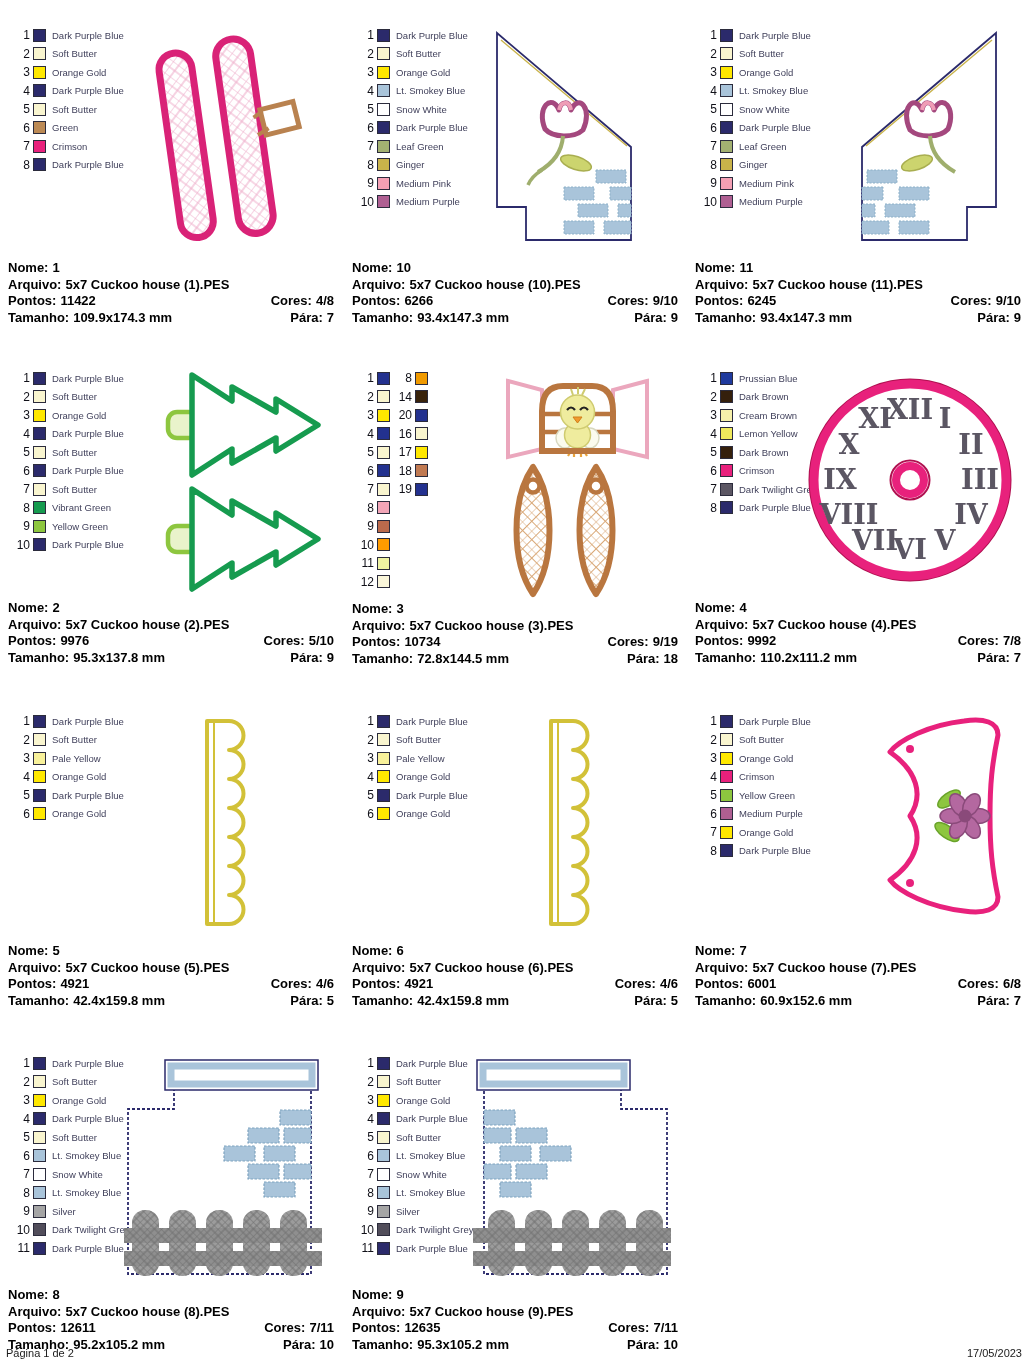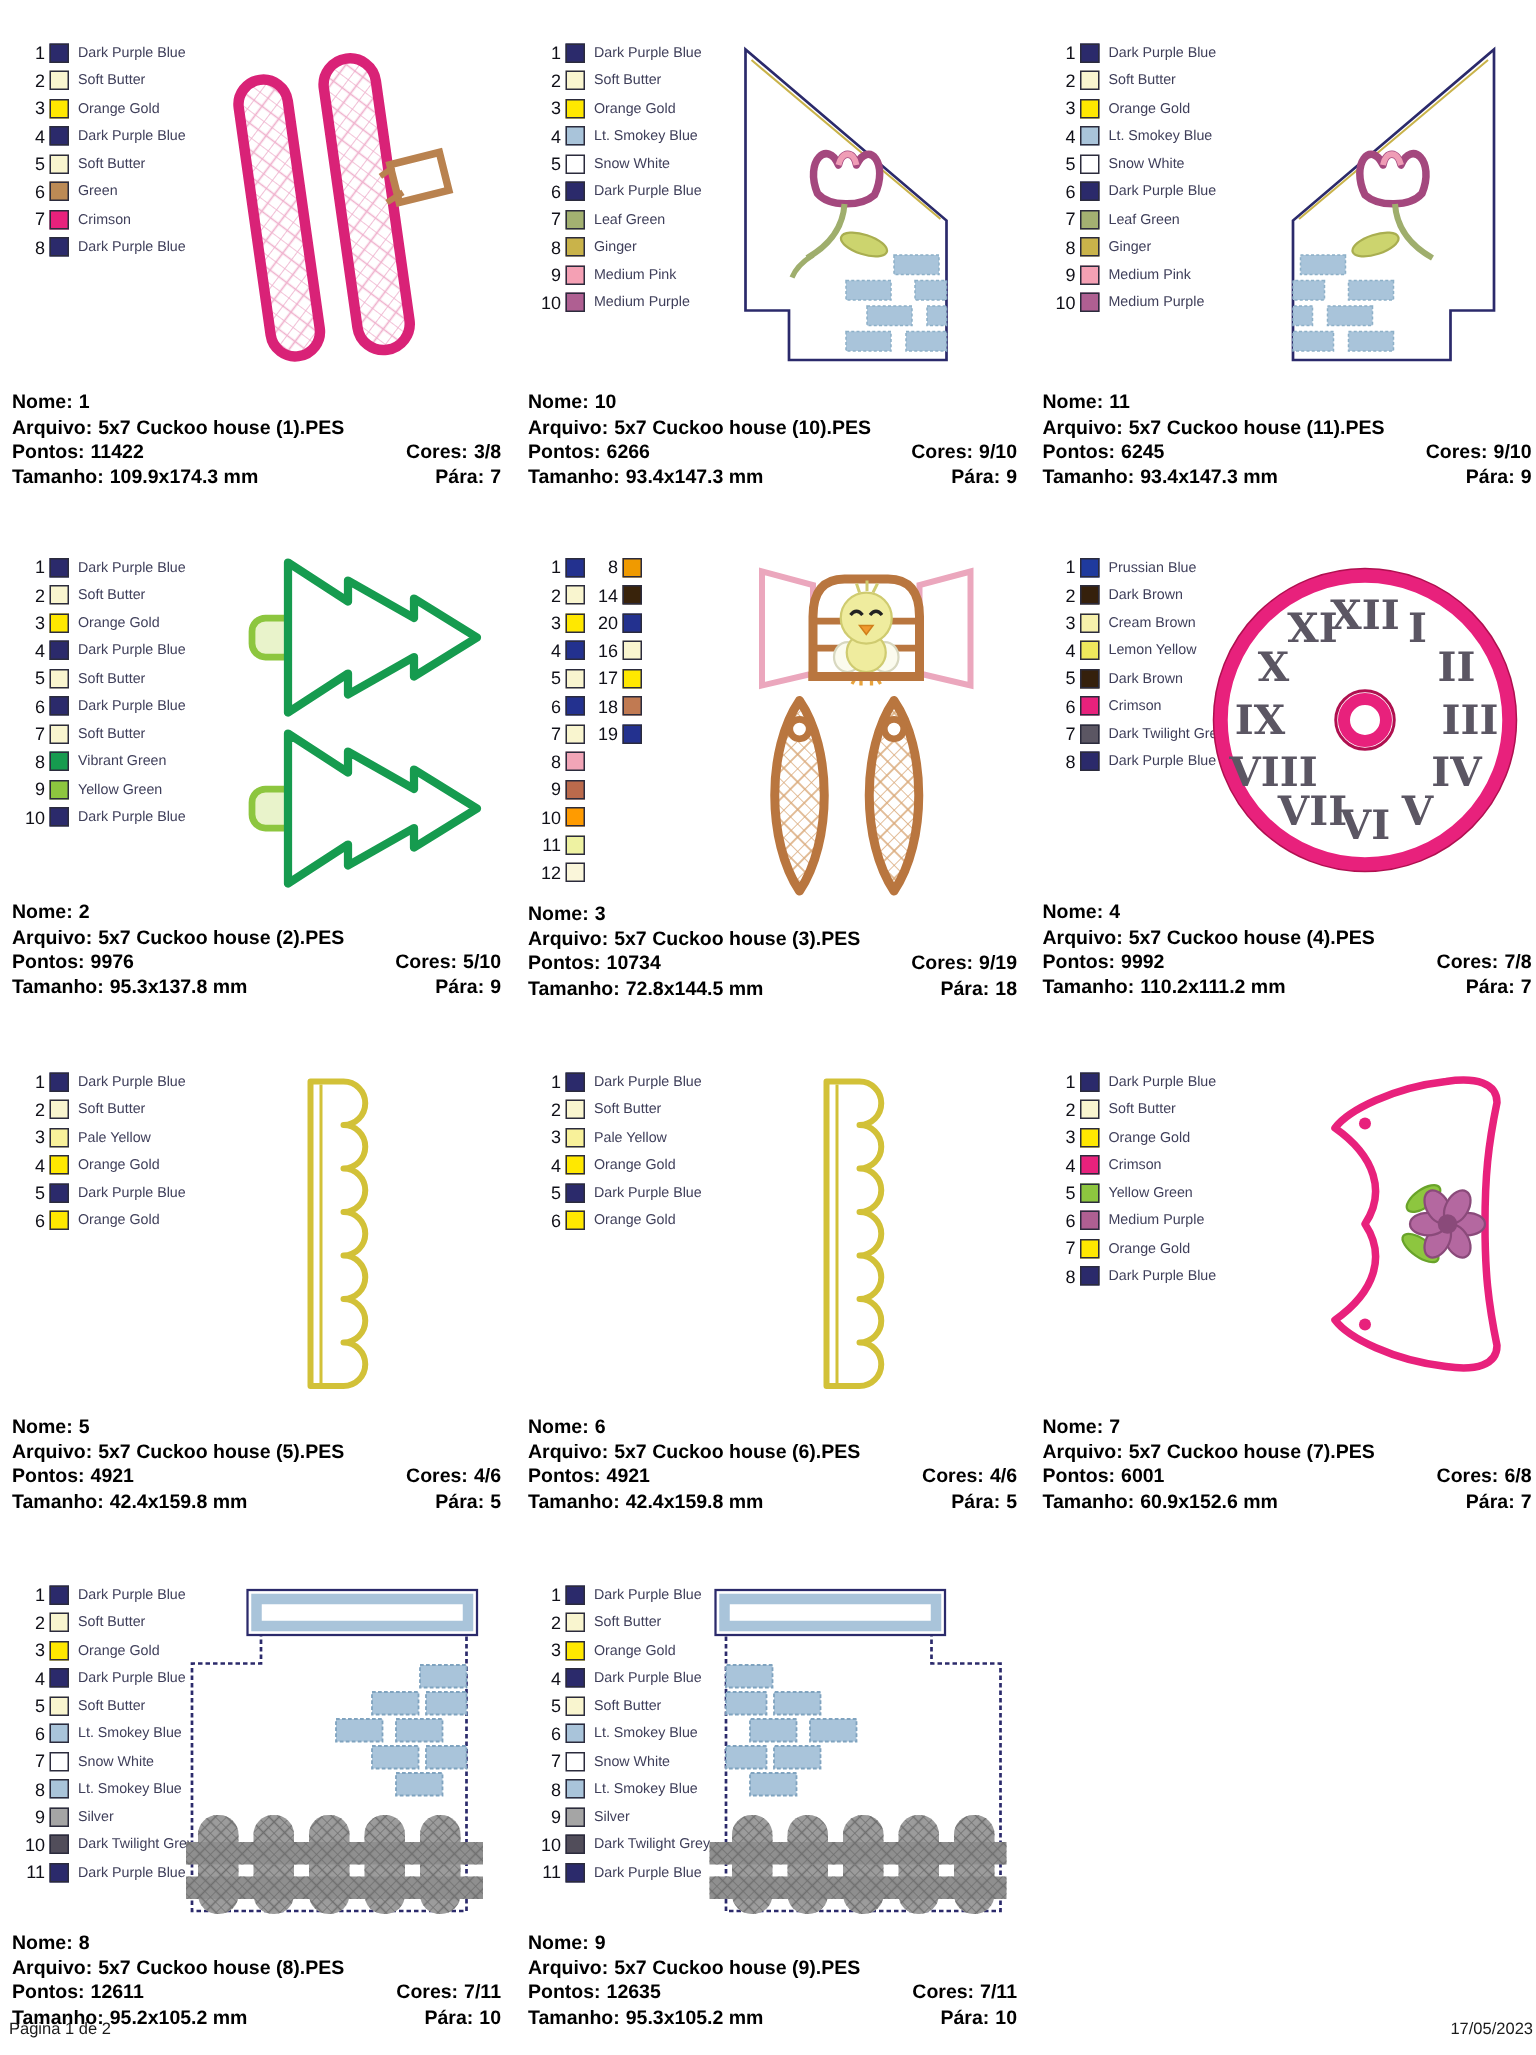--- a/index.html
+++ b/index.html
@@ -90,21 +90,21 @@
     <g transform="rotate(-14 146 95)">
       <rect x="128" y="80" width="34" height="26" fill="none" stroke="#b9824f" stroke-width="5"></rect>
       <path d="M120 86 L130 82 M120 104 L132 100" stroke="#b9824f" stroke-width="4" fill="none"></path>
     </g>
   </svg>
   <div class="meta" style="top:238px">
     <div class="line"><span>Nome:</span><span class="val">1</span></div>
     <div class="line"><span>Arquivo:</span><span class="val">5x7 Cuckoo house (1).PES</span></div>
     <div class="line spread">
         <span><span>Pontos:</span><span class="val">11422</span></span>
-        <span><span>Cores:</span><span class="val">3/8</span></span>
+        <span><span>Cores:</span><span class="val">4/8</span></span>
       </div>
     <div class="line spread">
         <span><span>Tamanho:</span><span class="val">109.9x174.3 mm</span></span>
         <span><span>Pára:</span><span class="val">7</span></span>
       </div>
   </div>
 </div>
 
 <div class="cell" style="left:352px;top:22px">
   <div class="colors">

